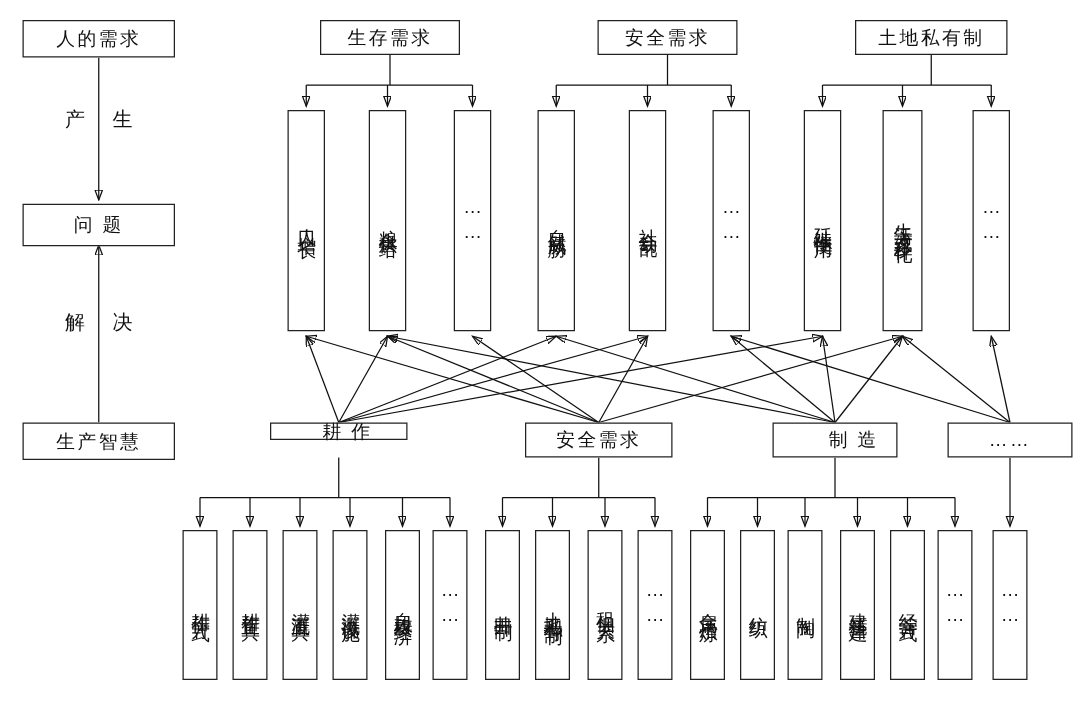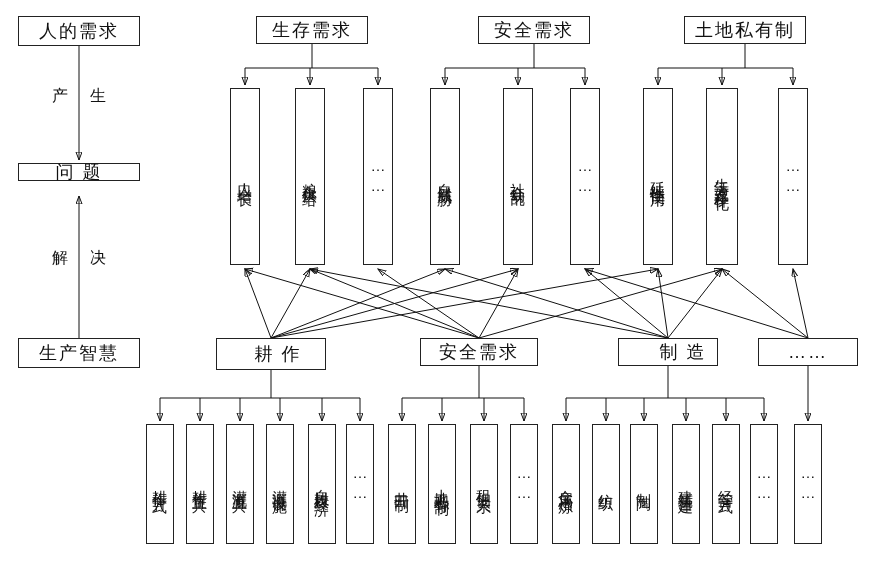--- a/index.html
+++ b/index.html
@@ -11,21 +11,21 @@
     color:#111;
     overflow:hidden;
   }
   .box{
     position:absolute;
     border:1px solid #222;
     background:#fff;
     display:flex;
     align-items:center;
     justify-content:center;
-    font-size:18px;
+    font-size:15px;
     letter-spacing:2px;
     box-sizing:border-box;
     text-align:center;
   }
   .vbox{
     writing-mode:vertical-rl;
     text-orientation:upright;
     letter-spacing:3px;
     line-height:1;
     font-size:15px;
@@ -142,42 +142,42 @@
     </g>
 
     <g>
       <line x1="808" y1="366" x2="808" y2="421" marker-end="url(#arr)"></line>
     </g>
   </svg>
 
   <div class="box" style="left:18px;top:16px;width:122px;height:30px;">人的需求</div>
   <span class="flowlabel" style="left:52px;top:86px;">产</span>
   <span class="flowlabel" style="left:90px;top:86px;">生</span>
-  <div class="box" style="left:18px;top:163px;width:122px;height:18px;">问  题</div>
+  <div class="box" style="left:18px;top:163px;width:122px;height:34px;">问  题</div>
   <span class="flowlabel" style="left:52px;top:248px;">解</span>
   <span class="flowlabel" style="left:90px;top:248px;">决</span>
   <div class="box" style="left:18px;top:338px;width:122px;height:30px;">生产智慧</div>
 
   <div class="box" style="left:478px;top:16px;width:112px;height:28px;">安全需求</div>
   <div class="box" style="left:256px;top:16px;width:112px;height:28px;">生存需求</div>
   <div class="box" style="left:684px;top:16px;width:122px;height:28px;">土地私有制</div>
 
   <div class="box vbox" style="left:230px;top:88px;width:30px;height:177px;">人口增长</div>
   <div class="box vbox" style="left:295px;top:88px;width:30px;height:177px;">粮食供给</div>
   <div class="box vbox" style="left:363px;top:88px;width:30px;height:177px;">……</div>
 
   <div class="box vbox" style="left:430px;top:88px;width:30px;height:177px;">自然威胁</div>
   <div class="box vbox" style="left:503px;top:88px;width:30px;height:177px;">社会动乱</div>
   <div class="box vbox" style="left:570px;top:88px;width:30px;height:177px;">……</div>
 
   <div class="box vbox" style="left:643px;top:88px;width:30px;height:177px;">延续性使用</div>
   <div class="box vbox" style="left:706px;top:88px;width:32px;height:177px;">生活方式多样化</div>
   <div class="box vbox" style="left:778px;top:88px;width:30px;height:177px;">……</div>
 
-  <div class="box" style="left:216px;top:338px;width:110px;height:32px;padding-left:14px;">耕  作</div>
+  <div class="box" style="left:216px;top:338px;width:110px;height:14px;padding-left:14px;">耕  作</div>
   <div class="box" style="left:420px;top:338px;width:118px;height:28px;">安全需求</div>
   <div class="box" style="left:618px;top:338px;width:100px;height:28px;padding-left:30px;">制  造</div>
   <div class="box" style="left:758px;top:338px;width:100px;height:28px;">……</div>
 
   <div class="box vbox" style="left:146px;top:424px;width:28px;height:120px;">耕作方式</div>
   <div class="box vbox" style="left:186px;top:424px;width:28px;height:120px;">耕作工具</div>
   <div class="box vbox" style="left:226px;top:424px;width:28px;height:120px;">灌溉工具</div>
   <div class="box vbox" style="left:266px;top:424px;width:28px;height:120px;">灌溉设施</div>
   <div class="box vbox" style="left:308px;top:424px;width:28px;height:120px;">自耕农经济</div>
   <div class="box vbox" style="left:346px;top:424px;width:28px;height:120px;">……</div>

